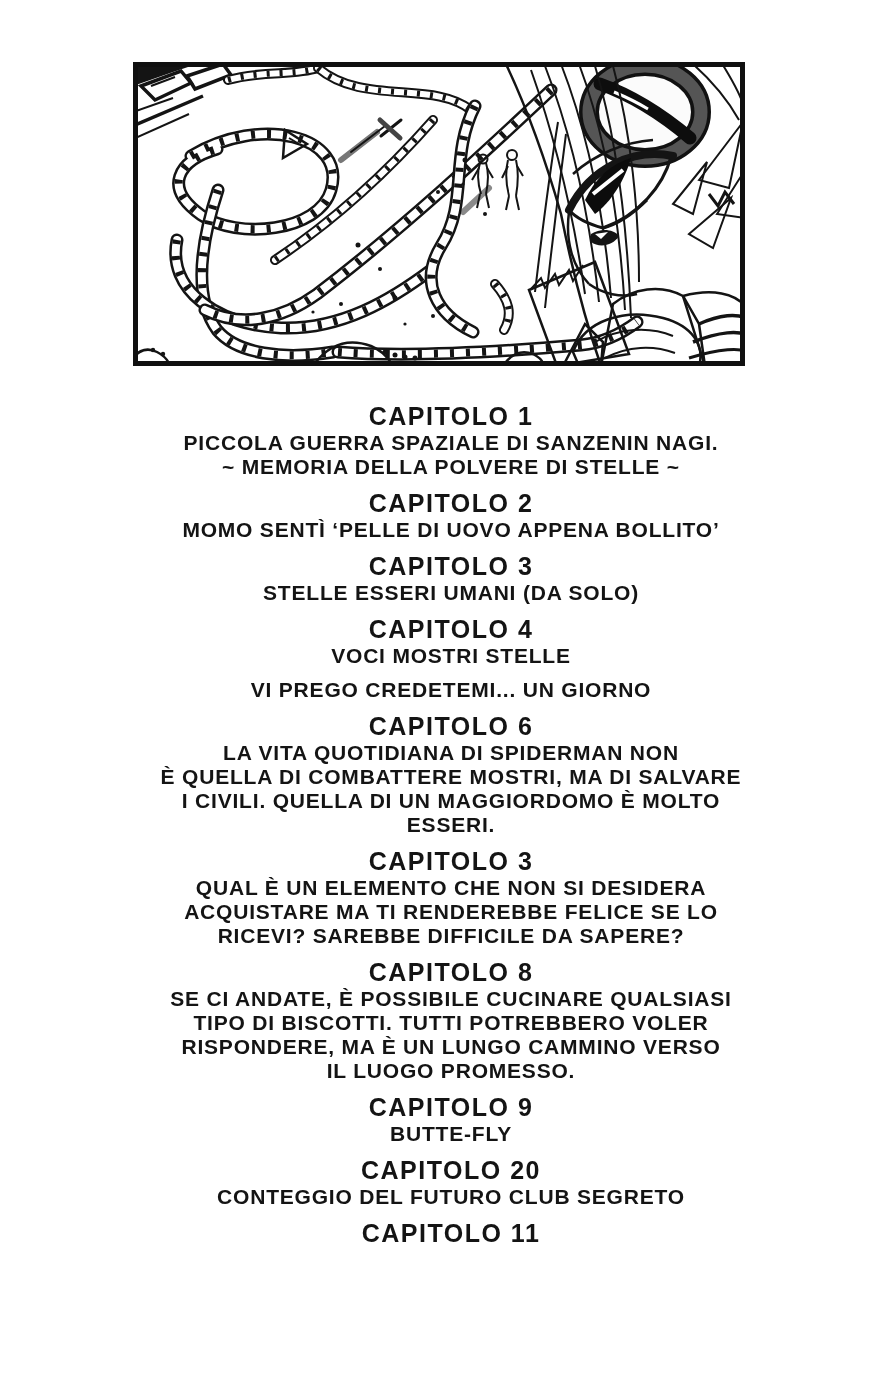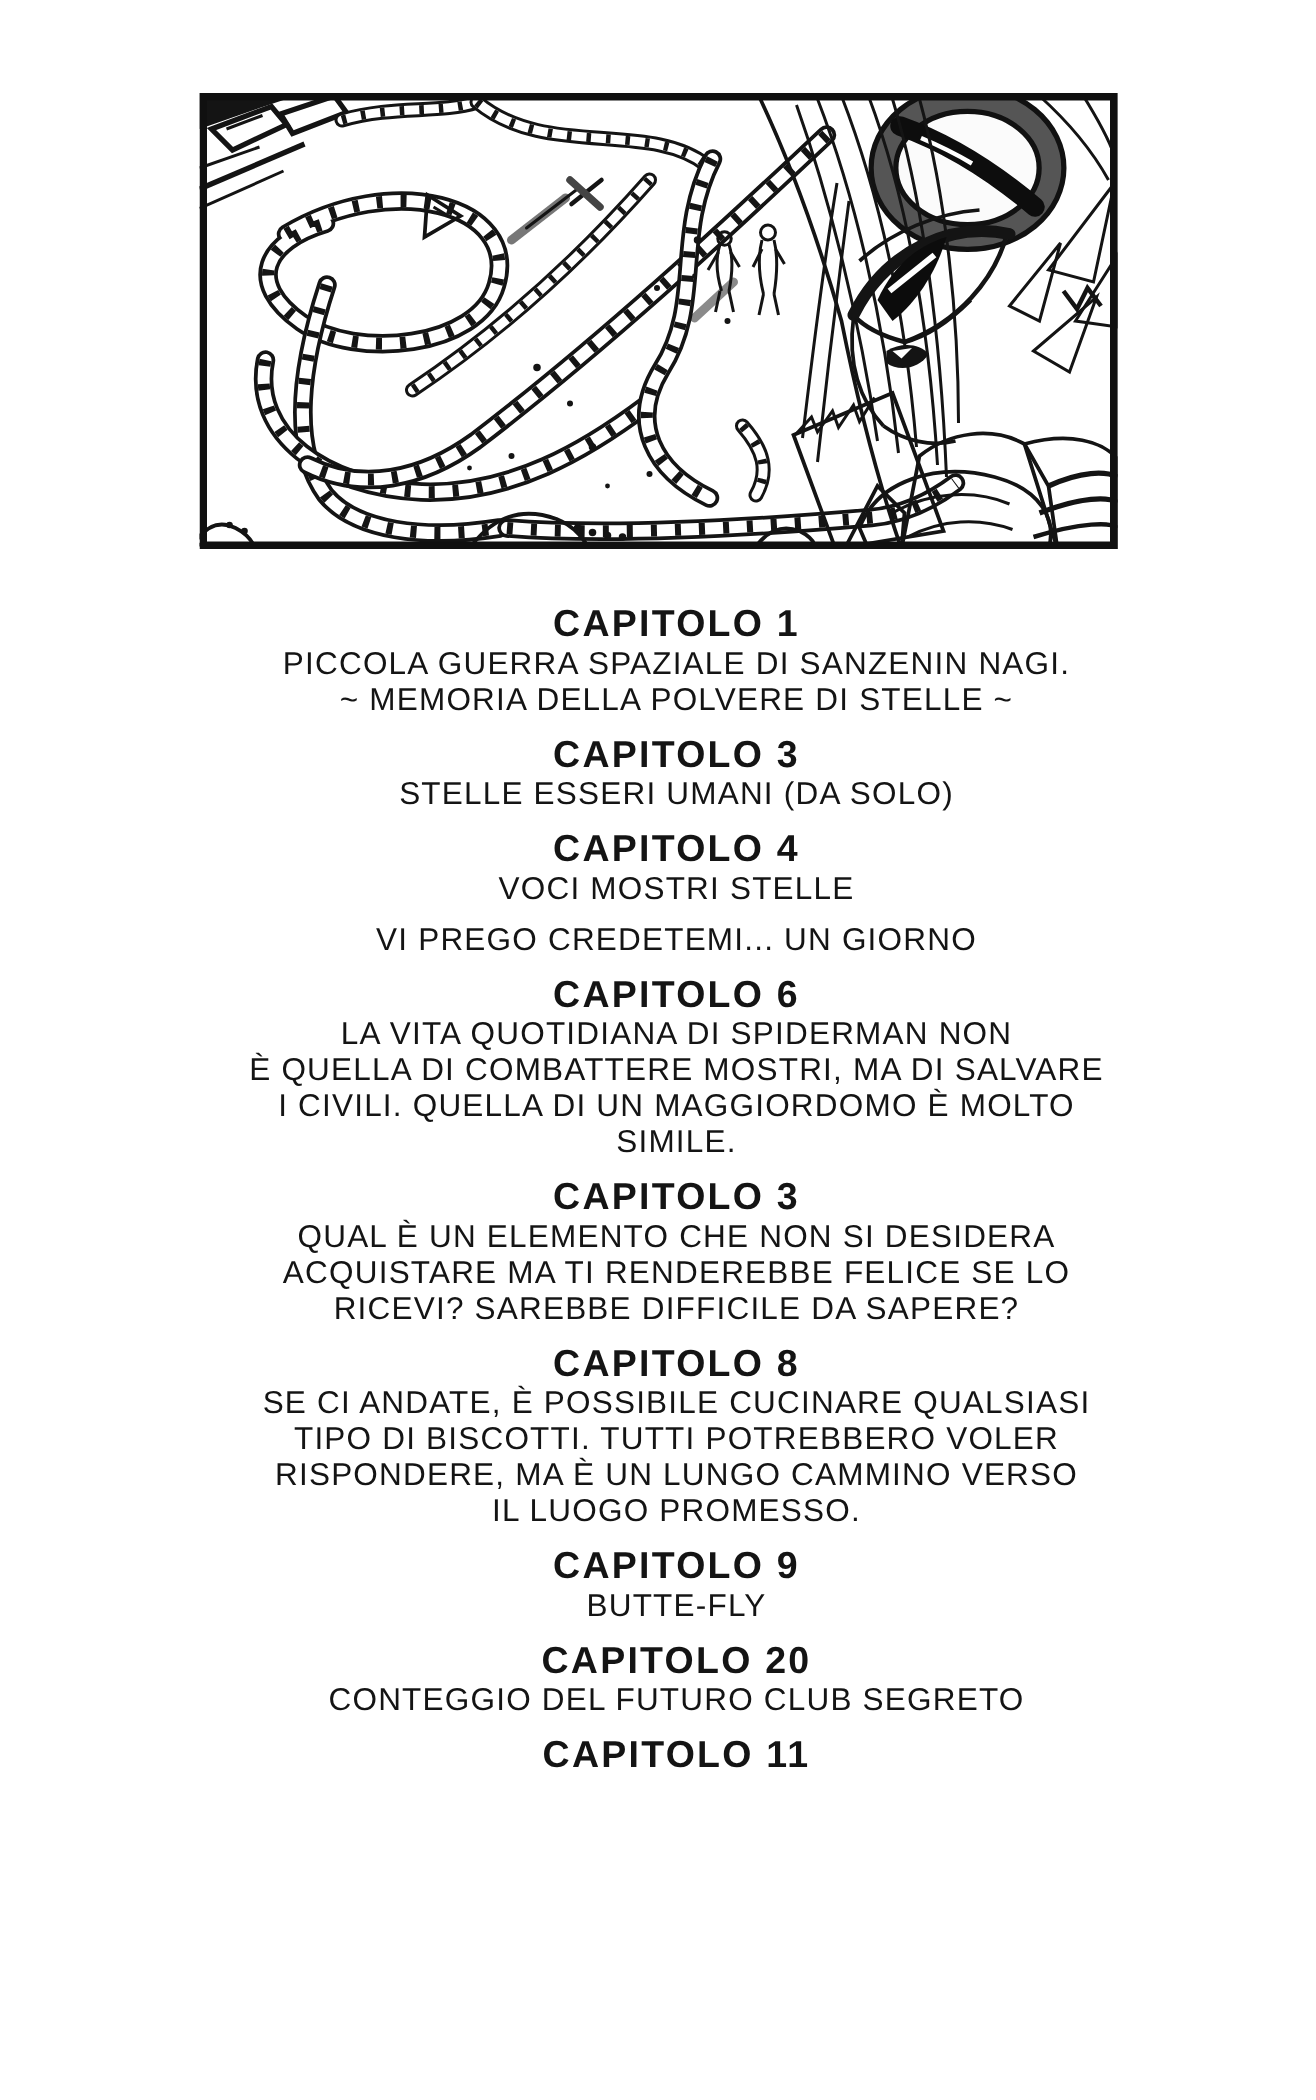--- a/index.html
+++ b/index.html
@@ -14,21 +14,21 @@
   .toc{
     position:absolute;left:25px;top:402px;width:852px;
     text-align:center;color:#141414;
   }
   .chapter{margin:0 0 10px 0;}
   .ch-heading{
     font-size:25px;line-height:29px;font-weight:bold;
     letter-spacing:1.5px;white-space:nowrap;
   }
   .ch-line{
-    font-size:21px;line-height:24px;font-weight:normal;
+    font-size:21px;line-height:24px;font-weight:bold;
     letter-spacing:0.8px;white-space:nowrap;
   }
   
   .ca1{stroke:#141414;stroke-width:13;fill:none;stroke-linecap:round;}
   .ca2{stroke:#ffffff;stroke-width:8;fill:none;stroke-linecap:round;}
   .ca3{stroke:#141414;stroke-width:8;fill:none;stroke-dasharray:4 12;}
   .cb1{stroke:#141414;stroke-width:10;fill:none;stroke-linecap:round;}
   .cb2{stroke:#ffffff;stroke-width:6;fill:none;stroke-linecap:round;}
   .cb3{stroke:#141414;stroke-width:6;fill:none;stroke-dasharray:3 10;}
   .ink{stroke:#141414;fill:none;}
@@ -224,36 +224,40 @@
     </svg>
   </div>
 
   <div class="toc" id="toc">
       <div class="chapter">
         <div class="ch-heading">CAPITOLO 1</div>
         <div class="ch-line">PICCOLA GUERRA SPAZIALE DI SANZENIN NAGI.</div>
         <div class="ch-line">~ MEMORIA DELLA POLVERE DI STELLE ~</div>
       </div>
       <div class="chapter">
+        <div class="ch-heading">CAPITOLO 2</div>
+        <div class="ch-line">MOMO SENTÌ ‘PELLE DI UOVO APPENA BOLLITO’</div>
+      </div>
+      <div class="chapter">
         <div class="ch-heading">CAPITOLO 3</div>
         <div class="ch-line">STELLE ESSERI UMANI (DA SOLO)</div>
       </div>
       <div class="chapter">
         <div class="ch-heading">CAPITOLO 4</div>
         <div class="ch-line">VOCI MOSTRI STELLE</div>
       </div>
       <div class="chapter">
         <div class="ch-line">VI PREGO CREDETEMI... UN GIORNO</div>
       </div>
       <div class="chapter">
         <div class="ch-heading">CAPITOLO 6</div>
         <div class="ch-line">LA VITA QUOTIDIANA DI SPIDERMAN NON</div>
         <div class="ch-line">È QUELLA DI COMBATTERE MOSTRI, MA DI SALVARE</div>
         <div class="ch-line">I CIVILI. QUELLA DI UN MAGGIORDOMO È MOLTO</div>
-        <div class="ch-line">SIMILE.</div>
+        <div class="ch-line">ESSERI.</div>
       </div>
       <div class="chapter">
         <div class="ch-heading">CAPITOLO 3</div>
         <div class="ch-line">QUAL È UN ELEMENTO CHE NON SI DESIDERA</div>
         <div class="ch-line">ACQUISTARE MA TI RENDEREBBE FELICE SE LO</div>
         <div class="ch-line">RICEVI? SAREBBE DIFFICILE DA SAPERE?</div>
       </div>
       <div class="chapter">
         <div class="ch-heading">CAPITOLO 8</div>
         <div class="ch-line">SE CI ANDATE, È POSSIBILE CUCINARE QUALSIASI</div>

